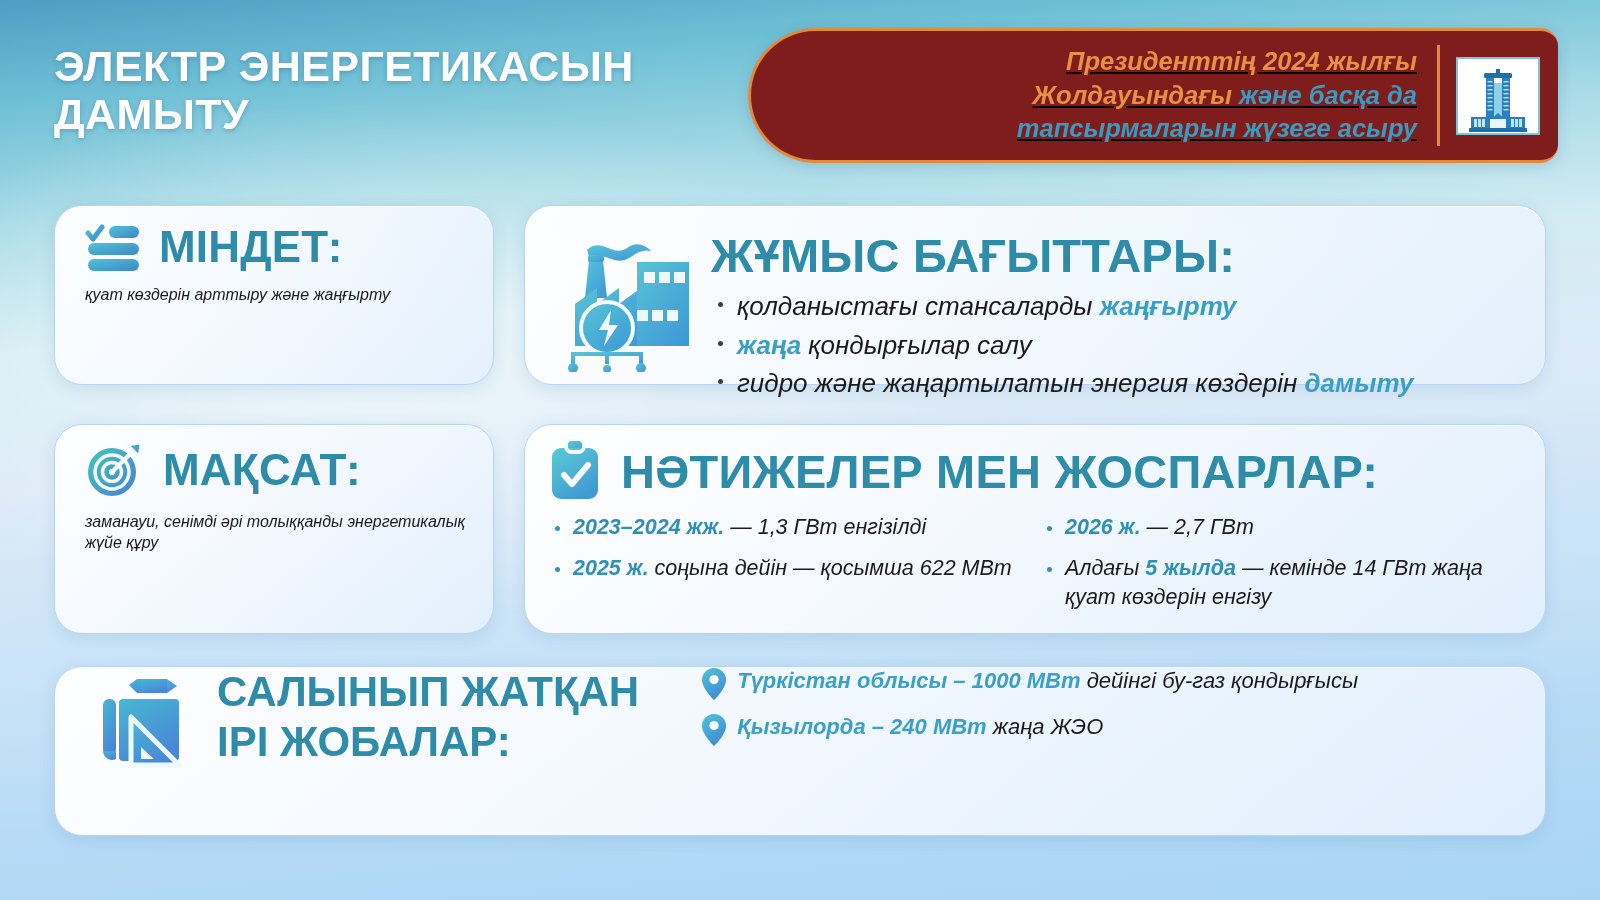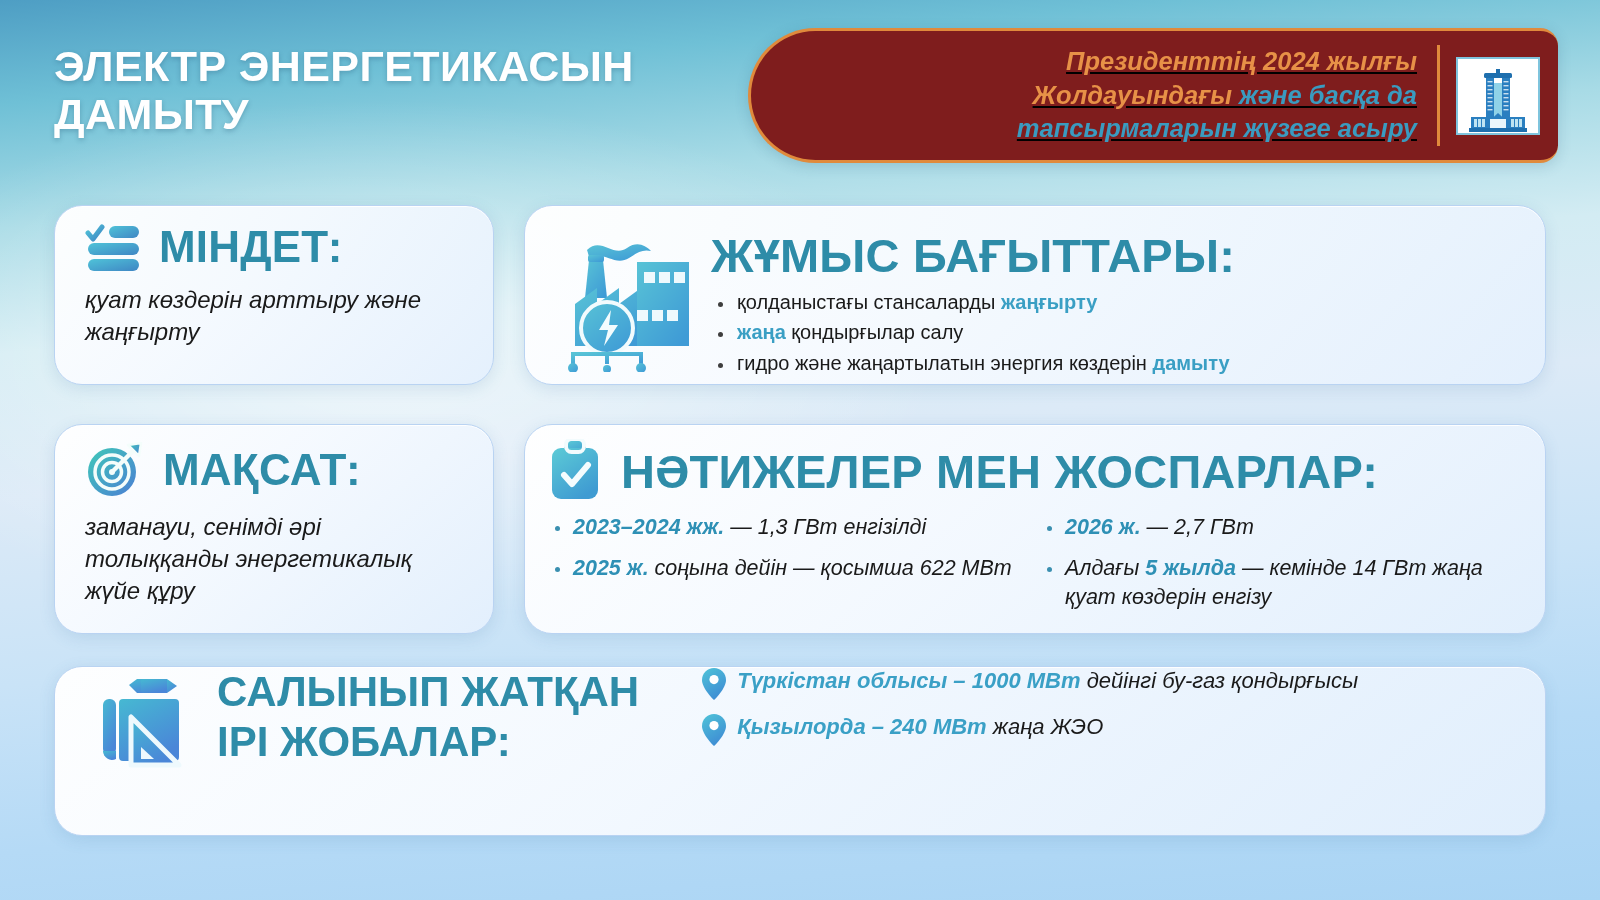--- a/index.html
+++ b/index.html
@@ -87,29 +87,29 @@
   .t-lg { font-size:44px; }
   .t-xl { font-size:47px; }
 
   .card-body{
     font-style:italic; font-weight:500;
     color:#1a1a1a;
   }
 
   
   .left-card-inner{ padding:16px 26px 20px 30px; }
-  .left-card-inner .card-body{ font-size:24px; line-height:1.33; margin-top:12px; }
+  .left-card-inner .card-body{ font-size:16px; line-height:1.33; margin-top:12px; }
 
   
   .c2-inner{ padding:16px 26px 14px 24px; display:flex; gap:12px; align-items:flex-start; }
   .c2-right{ flex:1; padding-top:6px; }
   .bullets{ list-style:none; margin-top:6px; }
   .bullets li{
     position:relative; padding-left:26px;
-    font-size:20px; line-height:1.37;
+    font-size:26px; font-style:italic; line-height:1.37;
     color:#1a1a1a; margin-bottom:3px;
   }
   .bullets li::before{
     content:""; position:absolute; left:7px; top:13px;
     width:5px; height:5px; border-radius:50%; background:#3e3e3e;
   }
   .hi{ color:#3a9fc4; font-weight:700; }
 
   
   .c4-inner{ padding:14px 22px 12px 22px; }

